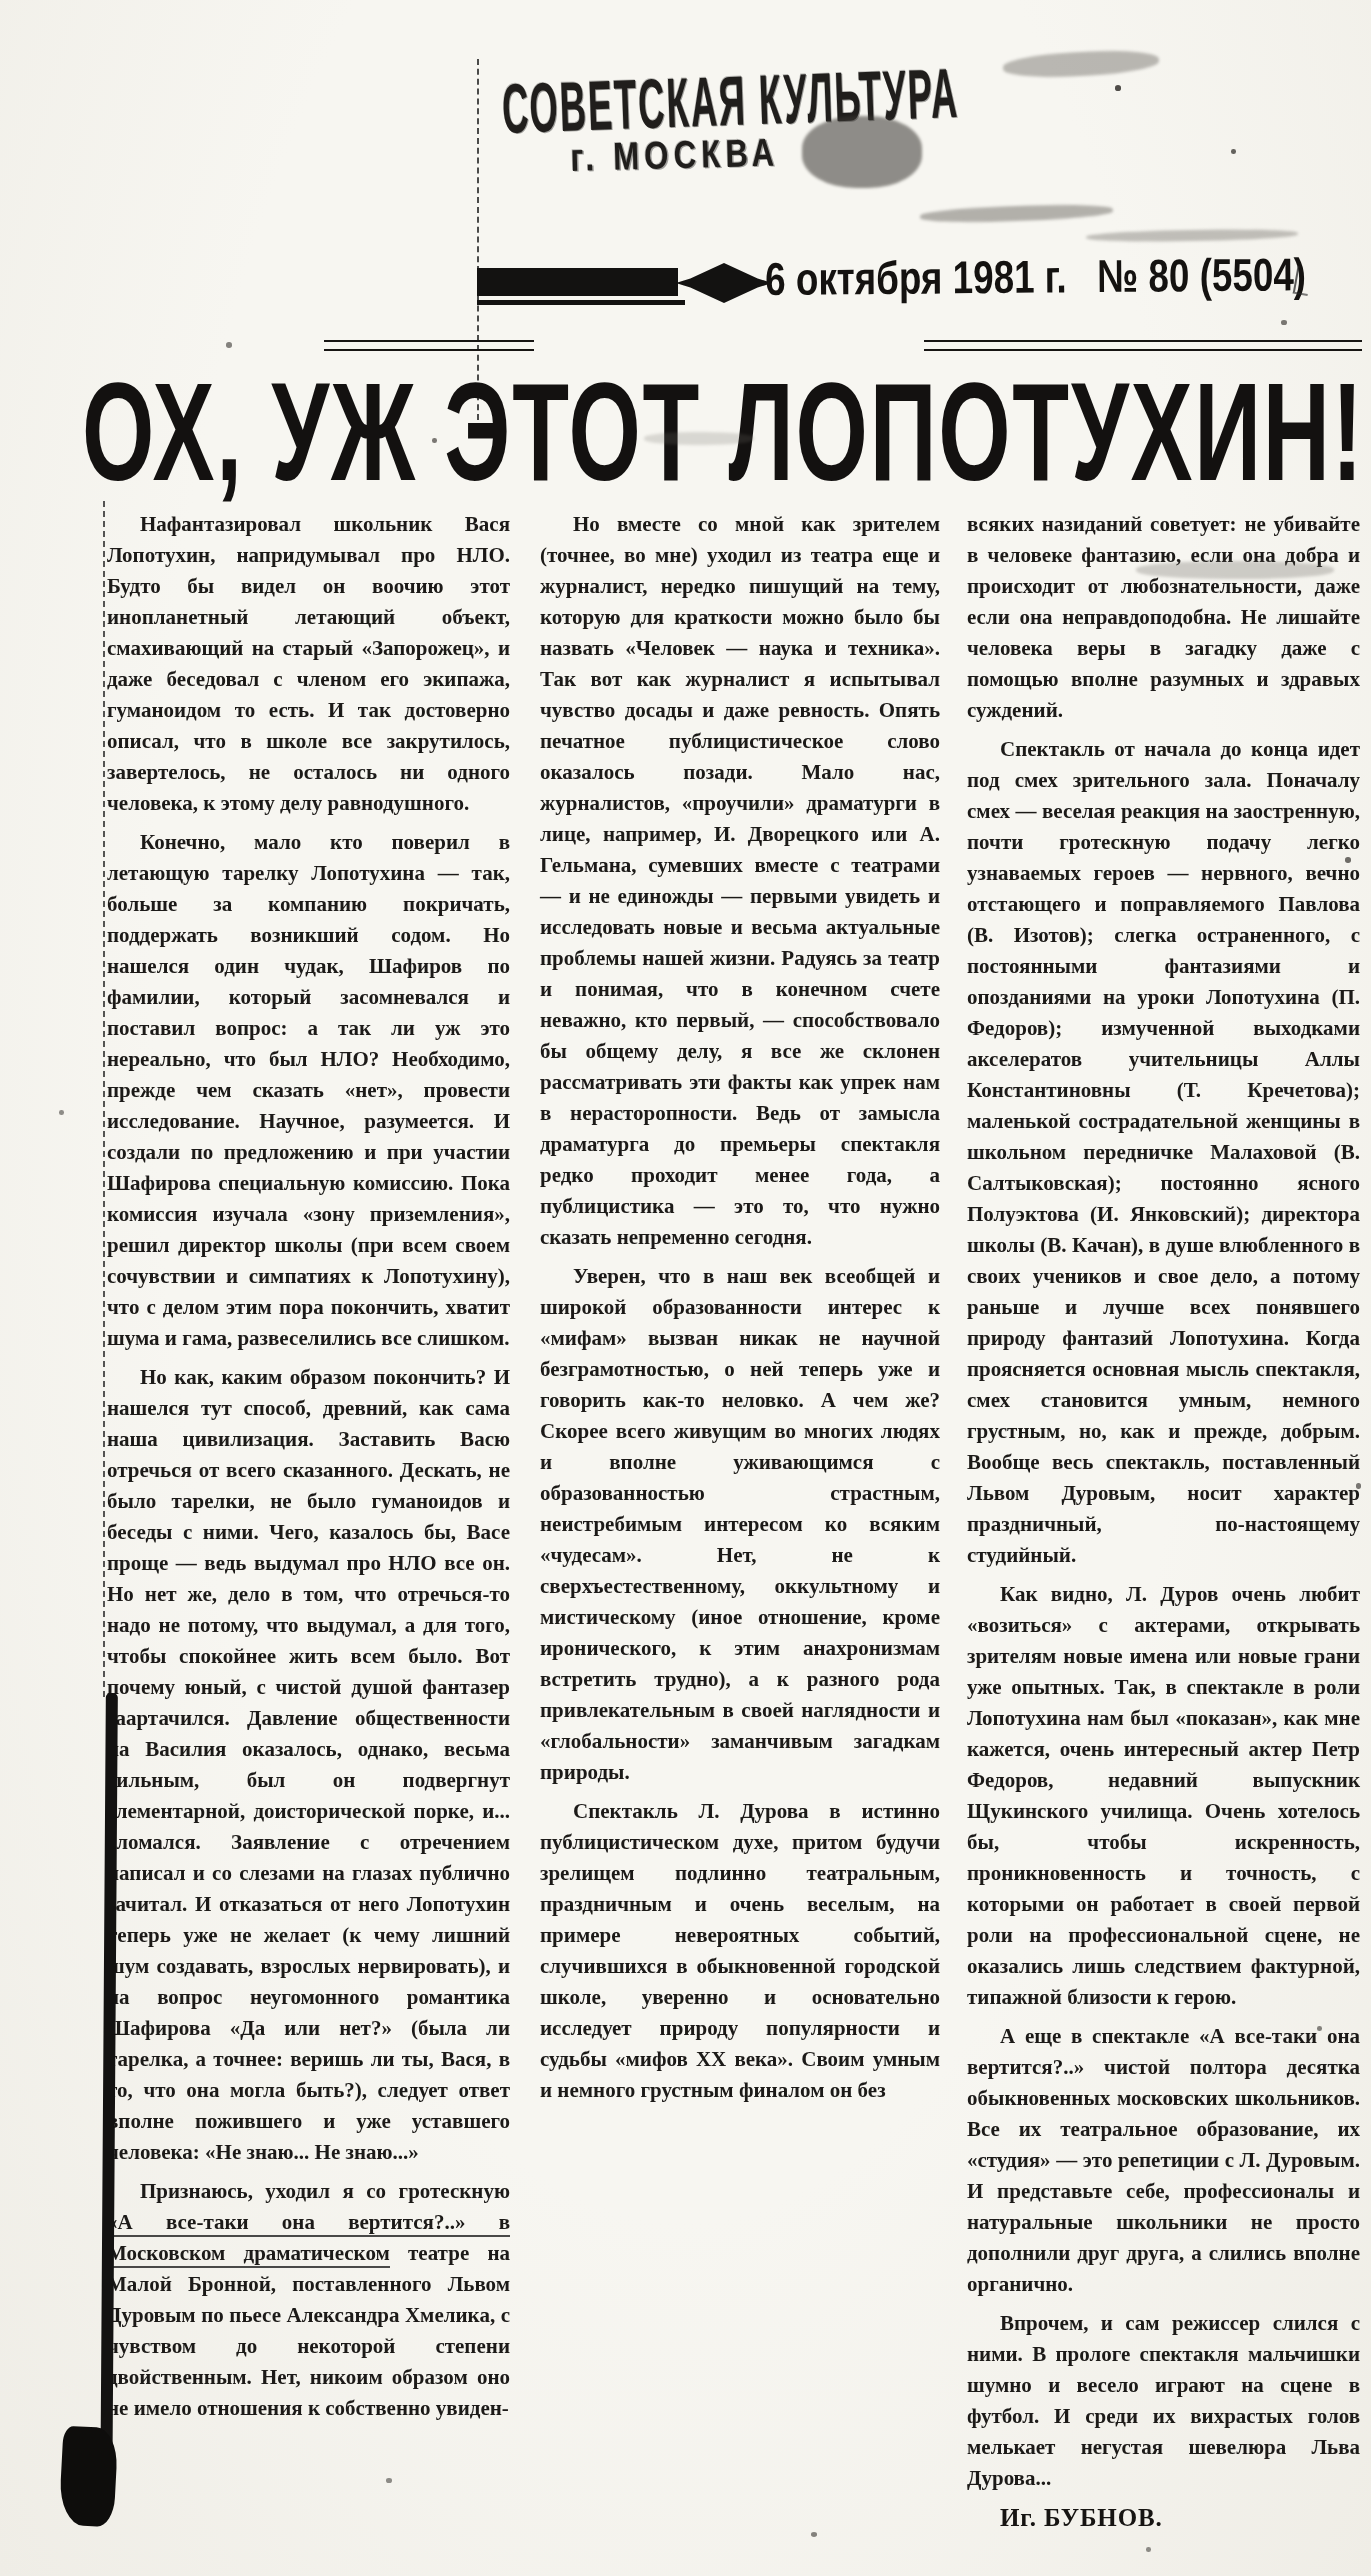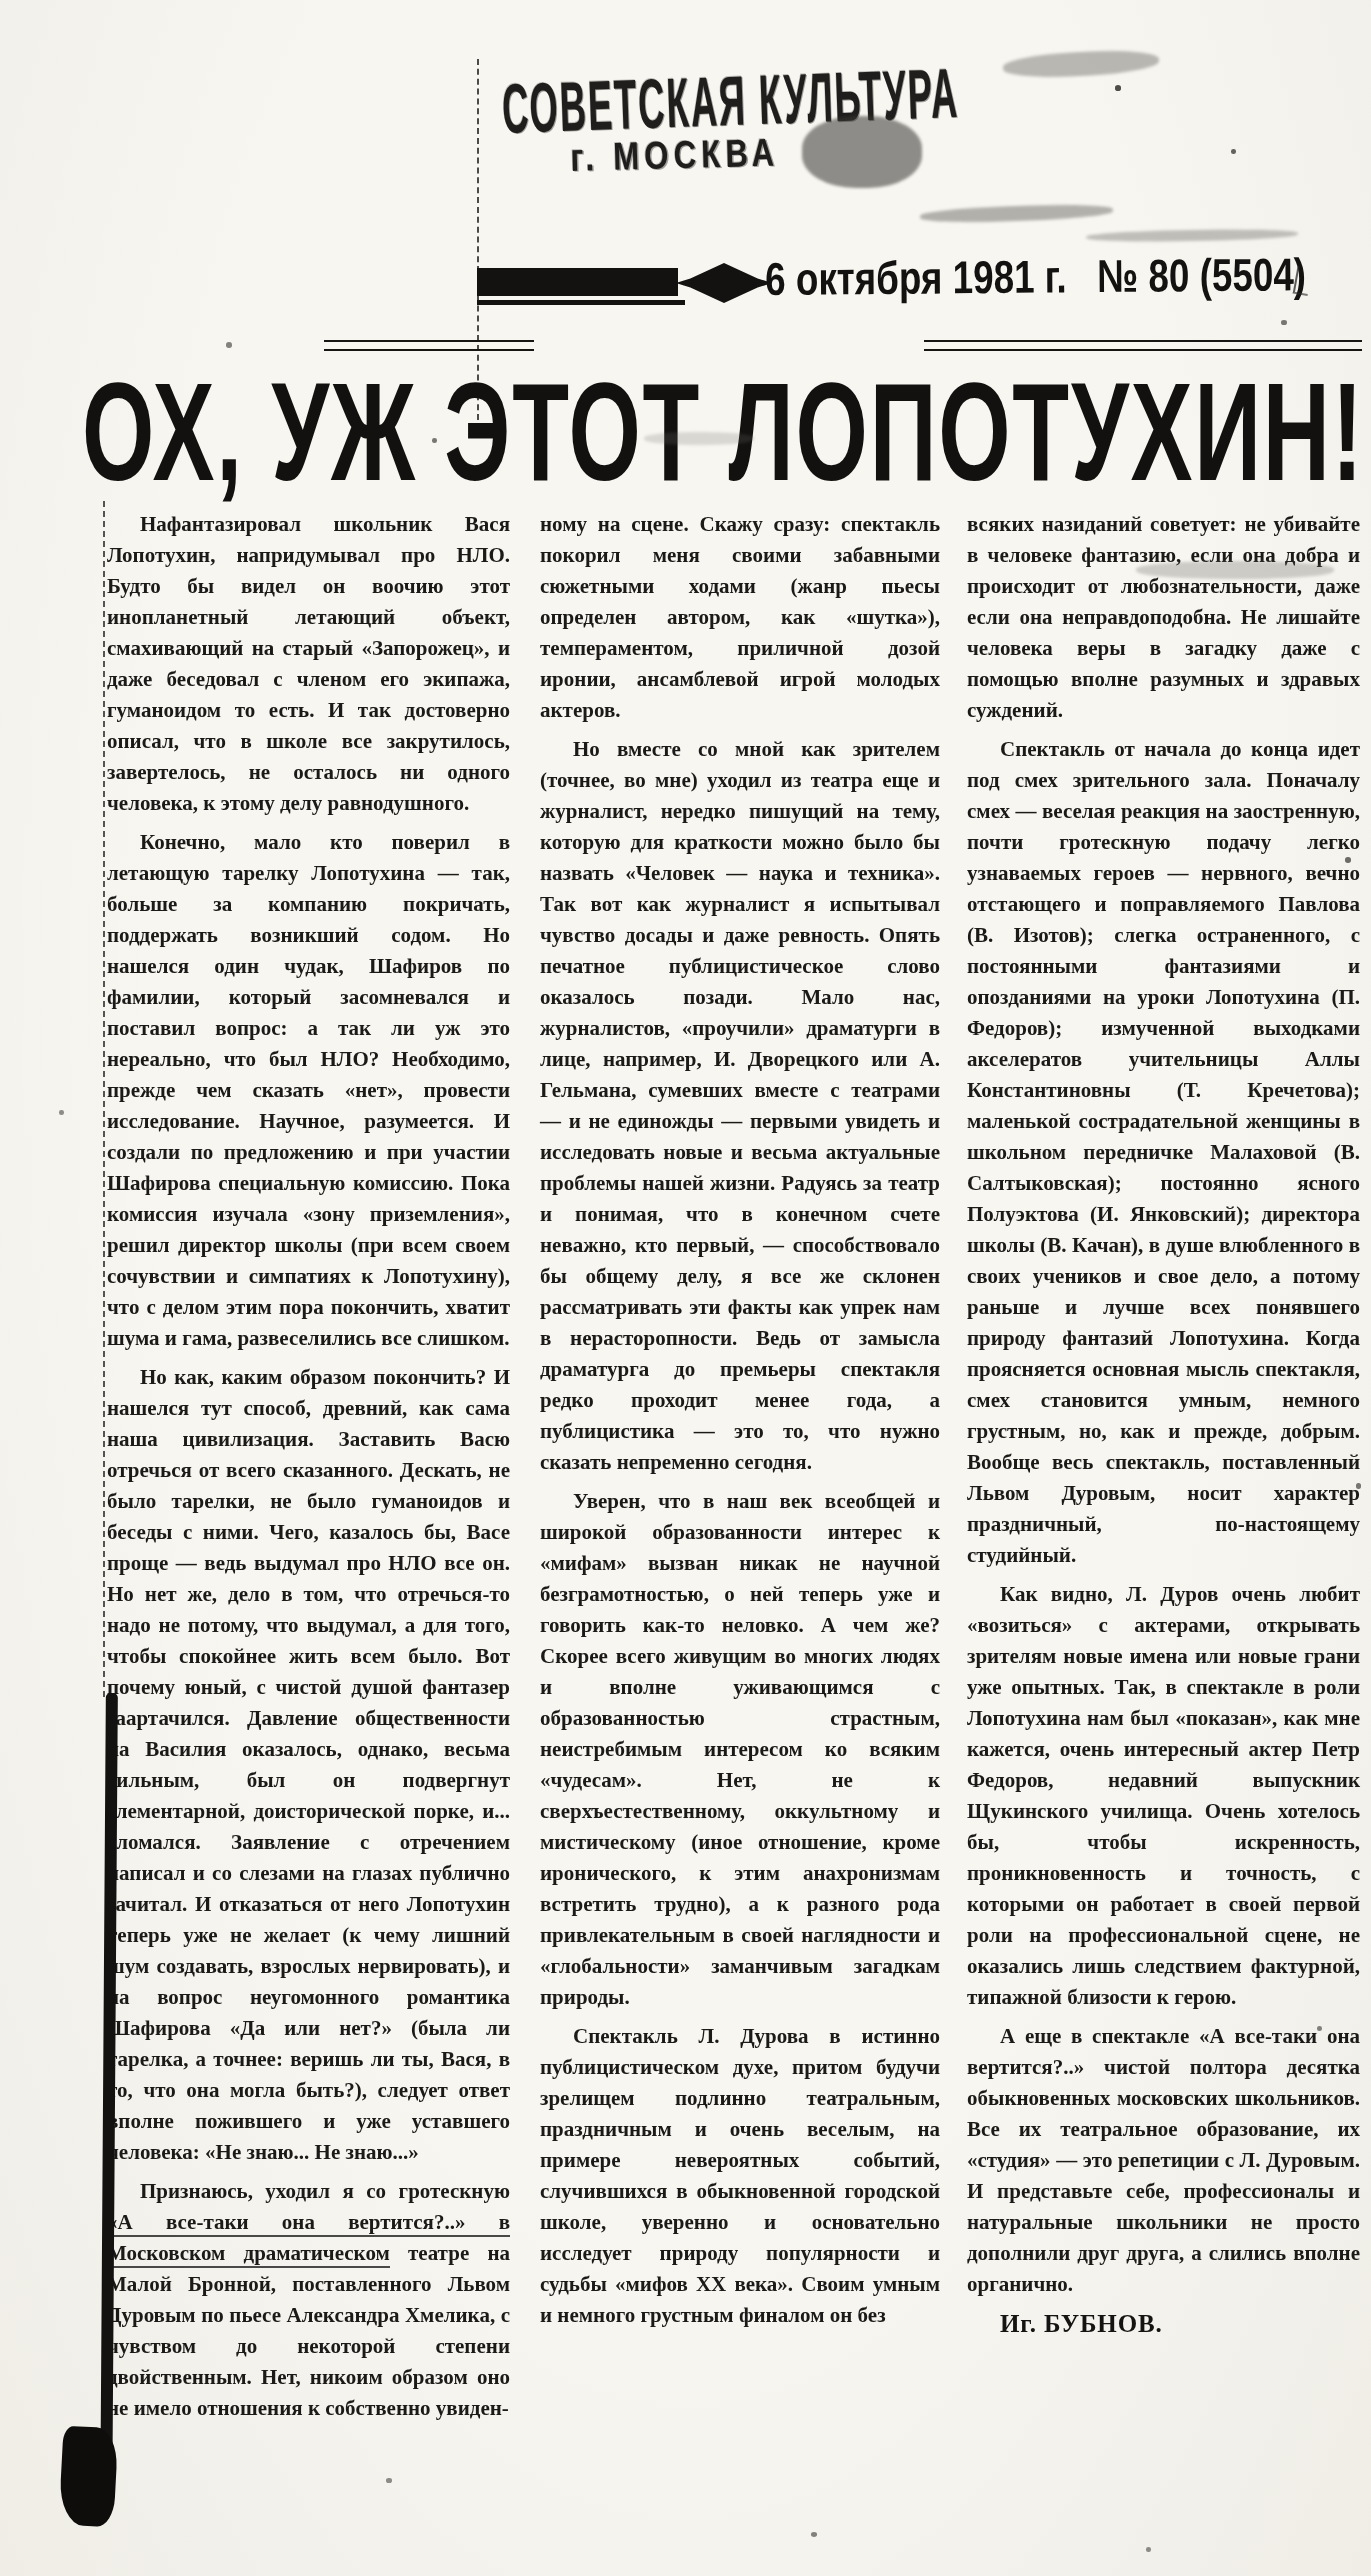--- a/index.html
+++ b/index.html
@@ -142,31 +142,31 @@
   </svg>
 
   <div id="col1" class="col">
     <p>Нафантазировал школьник Вася Лопотухин, напридумывал про НЛО. Будто бы видел он воочию этот инопланетный летающий объект, смахивающий на старый «Запорожец», и даже беседовал с членом его экипажа, гуманоидом то есть. И так достоверно описал, что в школе все закрутилось, завертелось, не осталось ни одного человека, к этому делу равнодушного.</p>
     <p>Конечно, мало кто поверил в летающую тарелку Лопотухина — так, больше за компанию покричать, поддержать возникший содом. Но нашелся один чудак, Шафиров по фамилии, который засомневался и поставил вопрос: а так ли уж это нереально, что был НЛО? Необходимо, прежде чем сказать «нет», провести исследование. Научное, разумеется. И создали по предложению и при участии Шафирова специальную комиссию. Пока комиссия изучала «зону приземления», решил директор школы (при всем своем сочувствии и симпатиях к Лопотухину), что с делом этим пора покончить, хватит шума и гама, развеселились все слишком.</p>
     <p>Но как, каким образом покончить? И нашелся тут способ, древний, как сама наша цивилизация. Заставить Васю отречься от всего сказанного. Дескать, не было тарелки, не было гуманоидов и беседы с ними. Чего, казалось бы, Васе проще — ведь выдумал про НЛО все он. Но нет же, дело в том, что отречься-то надо не потому, что выдумал, а для того, чтобы спокойнее жить всем было. Вот почему юный, с чистой душой фантазер заартачился. Давление общественности на Василия оказалось, однако, весьма сильным, был он подвергнут элементарной, доисторической порке, и... сломался. Заявление с отречением написал и со слезами на глазах публично зачитал. И отказаться от него Лопотухин теперь уже не желает (к чему лишний шум создавать, взрослых нервировать), и на вопрос неугомонного романтика Шафирова «Да или нет?» (была ли тарелка, а точнее: веришь ли ты, Вася, в то, что она могла быть?), следует ответ вполне пожившего и уже уставшего человека: «Не знаю... Не знаю...»</p>
     <p><span>Признаюсь, уходил я со гротескную </span><span class="pen-underline">«А все-таки она вертится?..» в Московском драматическом</span><span> театре на Малой Бронной, поставленного Львом Дуровым по пьесе Александра Хмелика, с чувством до некоторой степени двойственным. Нет, никоим образом оно не имело отношения к собственно увиден-</span></p>
   </div>
 
   <div id="col2" class="col">
-    <p class="cont">ному на сцене. Скажу сразу: спектакль покорил меня своими забавными сюжетными ходами (жанр пьесы определен автором, как «шутка»), темпераментом, приличной дозой иронии, ансамблевой игрой молодых актеров.</p>
     <p>Но вместе со мной как зрителем (точнее, во мне) уходил из театра еще и журналист, нередко пишущий на тему, которую для краткости можно было бы назвать «Человек — наука и техника». Так вот как журналист я испытывал чувство досады и даже ревность. Опять печатное публицистическое слово оказалось позади. Мало нас, журналистов, «проучили» драматурги в лице, например, И. Дворецкого или А. Гельмана, сумевших вместе с театрами — и не единожды — первыми увидеть и исследовать новые и весьма актуальные проблемы нашей жизни. Радуясь за театр и понимая, что в конечном счете неважно, кто первый, — способствовало бы общему делу, я все же склонен рассматривать эти факты как упрек нам в нерасторопности. Ведь от замысла драматурга до премьеры спектакля редко проходит менее года, а публицистика — это то, что нужно сказать непременно сегодня.</p>
     <p>Уверен, что в наш век всеобщей и широкой образованности интерес к «мифам» вызван никак не научной безграмотностью, о ней теперь уже и говорить как-то неловко. А чем же? Скорее всего живущим во многих людях и вполне уживающимся с образованностью страстным, неистребимым интересом ко всяким «чудесам». Нет, не к сверхъестественному, оккультному и мистическому (иное отношение, кроме иронического, к этим анахронизмам встретить трудно), а к разного рода привлекательным в своей наглядности и «глобальности» заманчивым загадкам природы.</p>
     <p>Спектакль Л. Дурова в истинно публицистическом духе, притом будучи зрелищем подлинно театральным, праздничным и очень веселым, на примере невероятных событий, случившихся в обыкновенной городской школе, уверенно и основательно исследует природу популярности и судьбы «мифов XX века». Своим умным и немного грустным финалом он без</p>
   </div>
 
   <div id="col3" class="col">
     <p class="cont">всяких назиданий советует: не убивайте в человеке фантазию, если она добра и происходит от любознательности, даже если она неправдоподобна. Не лишайте человека веры в загадку даже с помощью вполне разумных и здравых суждений.</p>
     <p>Спектакль от начала до конца идет под смех зрительного зала. Поначалу смех — веселая реакция на заостренную, почти гротескную подачу легко узнаваемых героев — нервного, вечно отстающего и поправляемого Павлова (В. Изотов); слегка остраненного, с постоянными фантазиями и опозданиями на уроки Лопотухина (П. Федоров); измученной выходками акселератов учительницы Аллы Константиновны (Т. Кречетова); маленькой сострадательной женщины в школьном передничке Малаховой (В. Салтыковская); постоянно ясного Полуэктова (И. Янковский); директора школы (В. Качан), в душе влюбленного в своих учеников и свое дело, а потому раньше и лучше всех понявшего природу фантазий Лопотухина. Когда проясняется основная мысль спектакля, смех становится умным, немного грустным, но, как и прежде, добрым. Вообще весь спектакль, поставленный Львом Дуровым, носит характер праздничный, по-настоящему студийный.</p>
     <p>Как видно, Л. Дуров очень любит «возиться» с актерами, открывать зрителям новые имена или новые грани уже опытных. Так, в спектакле в роли Лопотухина нам был «показан», как мне кажется, очень интересный актер Петр Федоров, недавний выпускник Щукинского училища. Очень хотелось бы, чтобы искренность, проникновенность и точность, с которыми он работает в своей первой роли на профессиональной сцене, не оказались лишь следствием фактурной, типажной близости к герою.</p>
     <p>А еще в спектакле «А все-таки она вертится?..» чистой полтора десятка обыкновенных московских школьников. Все их театральное образование, их «студия» — это репетиции с Л. Дуровым. И представьте себе, профессионалы и натуральные школьники не просто дополнили друг друга, а слились вполне органично.</p>
+    <p>Впрочем, и сам режиссер слился с ними. В прологе спектакля мальчишки шумно и весело играют на сцене в футбол. И среди их вихрастых голов мелькает негустая шевелюра Льва Дурова...</p>
     <p class="byline">Иг. БУБНОВ.</p>
   </div>
 
   <div id="left-border-dashed"></div>
   <div id="left-border-thick"></div>
   <div id="ink-blob-1"></div>
 
   <div class="smudge" style="left:1003px;top:52px;width:156px;height:24px;opacity:.45;transform:rotate(-3deg);"></div>
   <div class="smudge" style="left:802px;top:116px;width:120px;height:72px;opacity:.55;background:#3a3733;"></div>
   <div class="smudge" style="left:920px;top:206px;width:193px;height:14.7px;opacity:.5;transform:rotate(-2deg);"></div>

